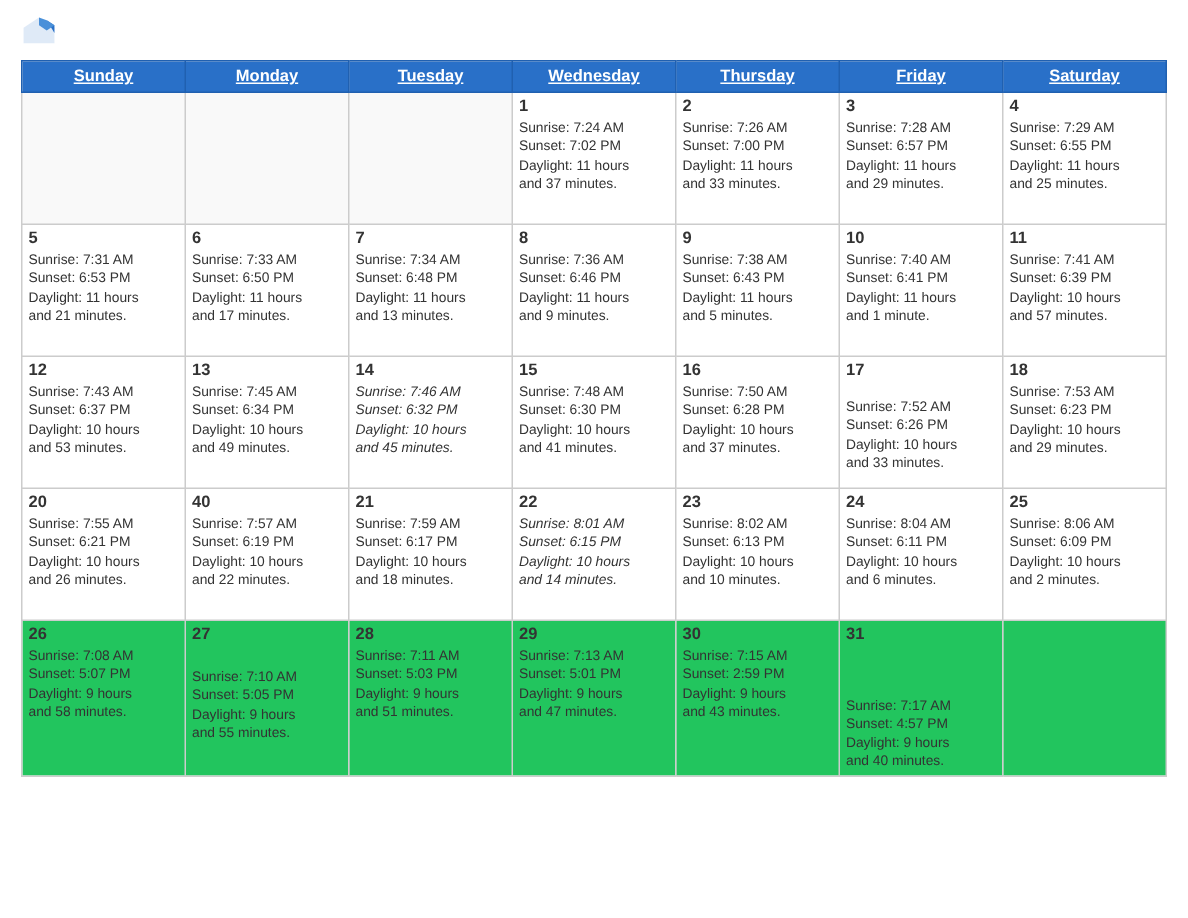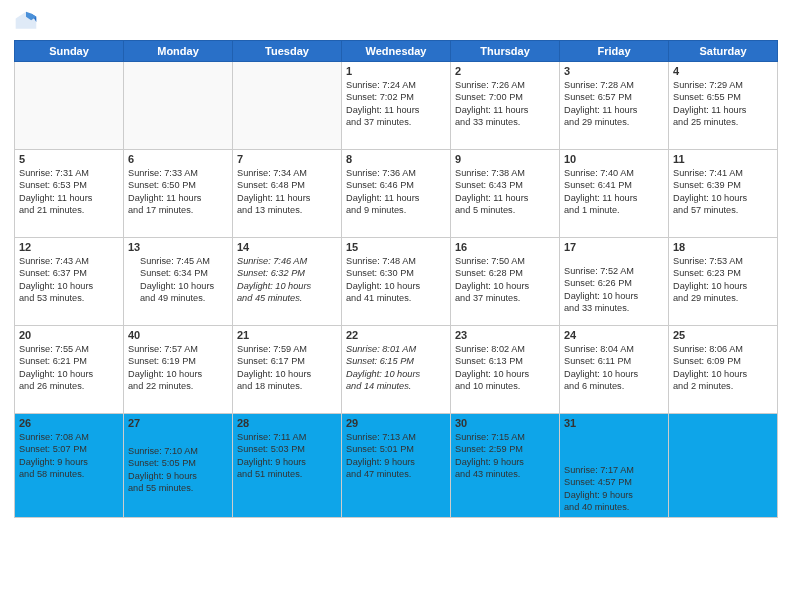--- a/index.html
+++ b/index.html
@@ -57,31 +57,32 @@
       table-layout: fixed;
     }
     thead tr th {
       background: #2970c8;
       color: #fff;
       font-size: 11px;
       font-weight: bold;
       text-align: center;
       padding: 4px 2px;
       border: 1px solid #2060b0;
+      text-decoration: underline;
     }
     tbody tr td {
       border: 1px solid #ccc;
       vertical-align: top;
       padding: 3px 4px;
       font-size: 9.5px;
       color: #333;
       height: 88px;
     }
     tbody tr:last-child td {
-      background: #0ea5e9;
+      background: #22c55e;
     }
     .day-num {
       font-weight: bold;
       font-size: 11px;
       display: block;
       margin-bottom: 2px;
     }
     .cell-text {
       font-size: 9.2px;
       line-height: 1.35;
@@ -213,21 +214,21 @@
         <tr>
           <td>
             <span class="day-num">12</span>
             <div class="cell-text" style="white-space: pre-line;">Sunrise: 7:43 AM
 Sunset: 6:37 PM
 Daylight: 10 hours
 and 53 minutes.</div>
           </td>
           <td>
             <span class="day-num">13</span>
-            <div class="cell-text" style="white-space: pre-line; margin-left: 12px;">Sunrise: 7:45 AM
+            <div class="cell-text" style="white-space: pre-line;">Sunrise: 7:45 AM
 Sunset: 6:34 PM
 Daylight: 10 hours
 and 49 minutes.</div>
           </td>
           <td>
             <span class="day-num">14</span>
             <div class="cell-text" style="white-space: pre-line; font-style: italic;">Sunrise: 7:46 AM
 Sunset: 6:32 PM
 Daylight: 10 hours
 and 45 minutes.</div>

